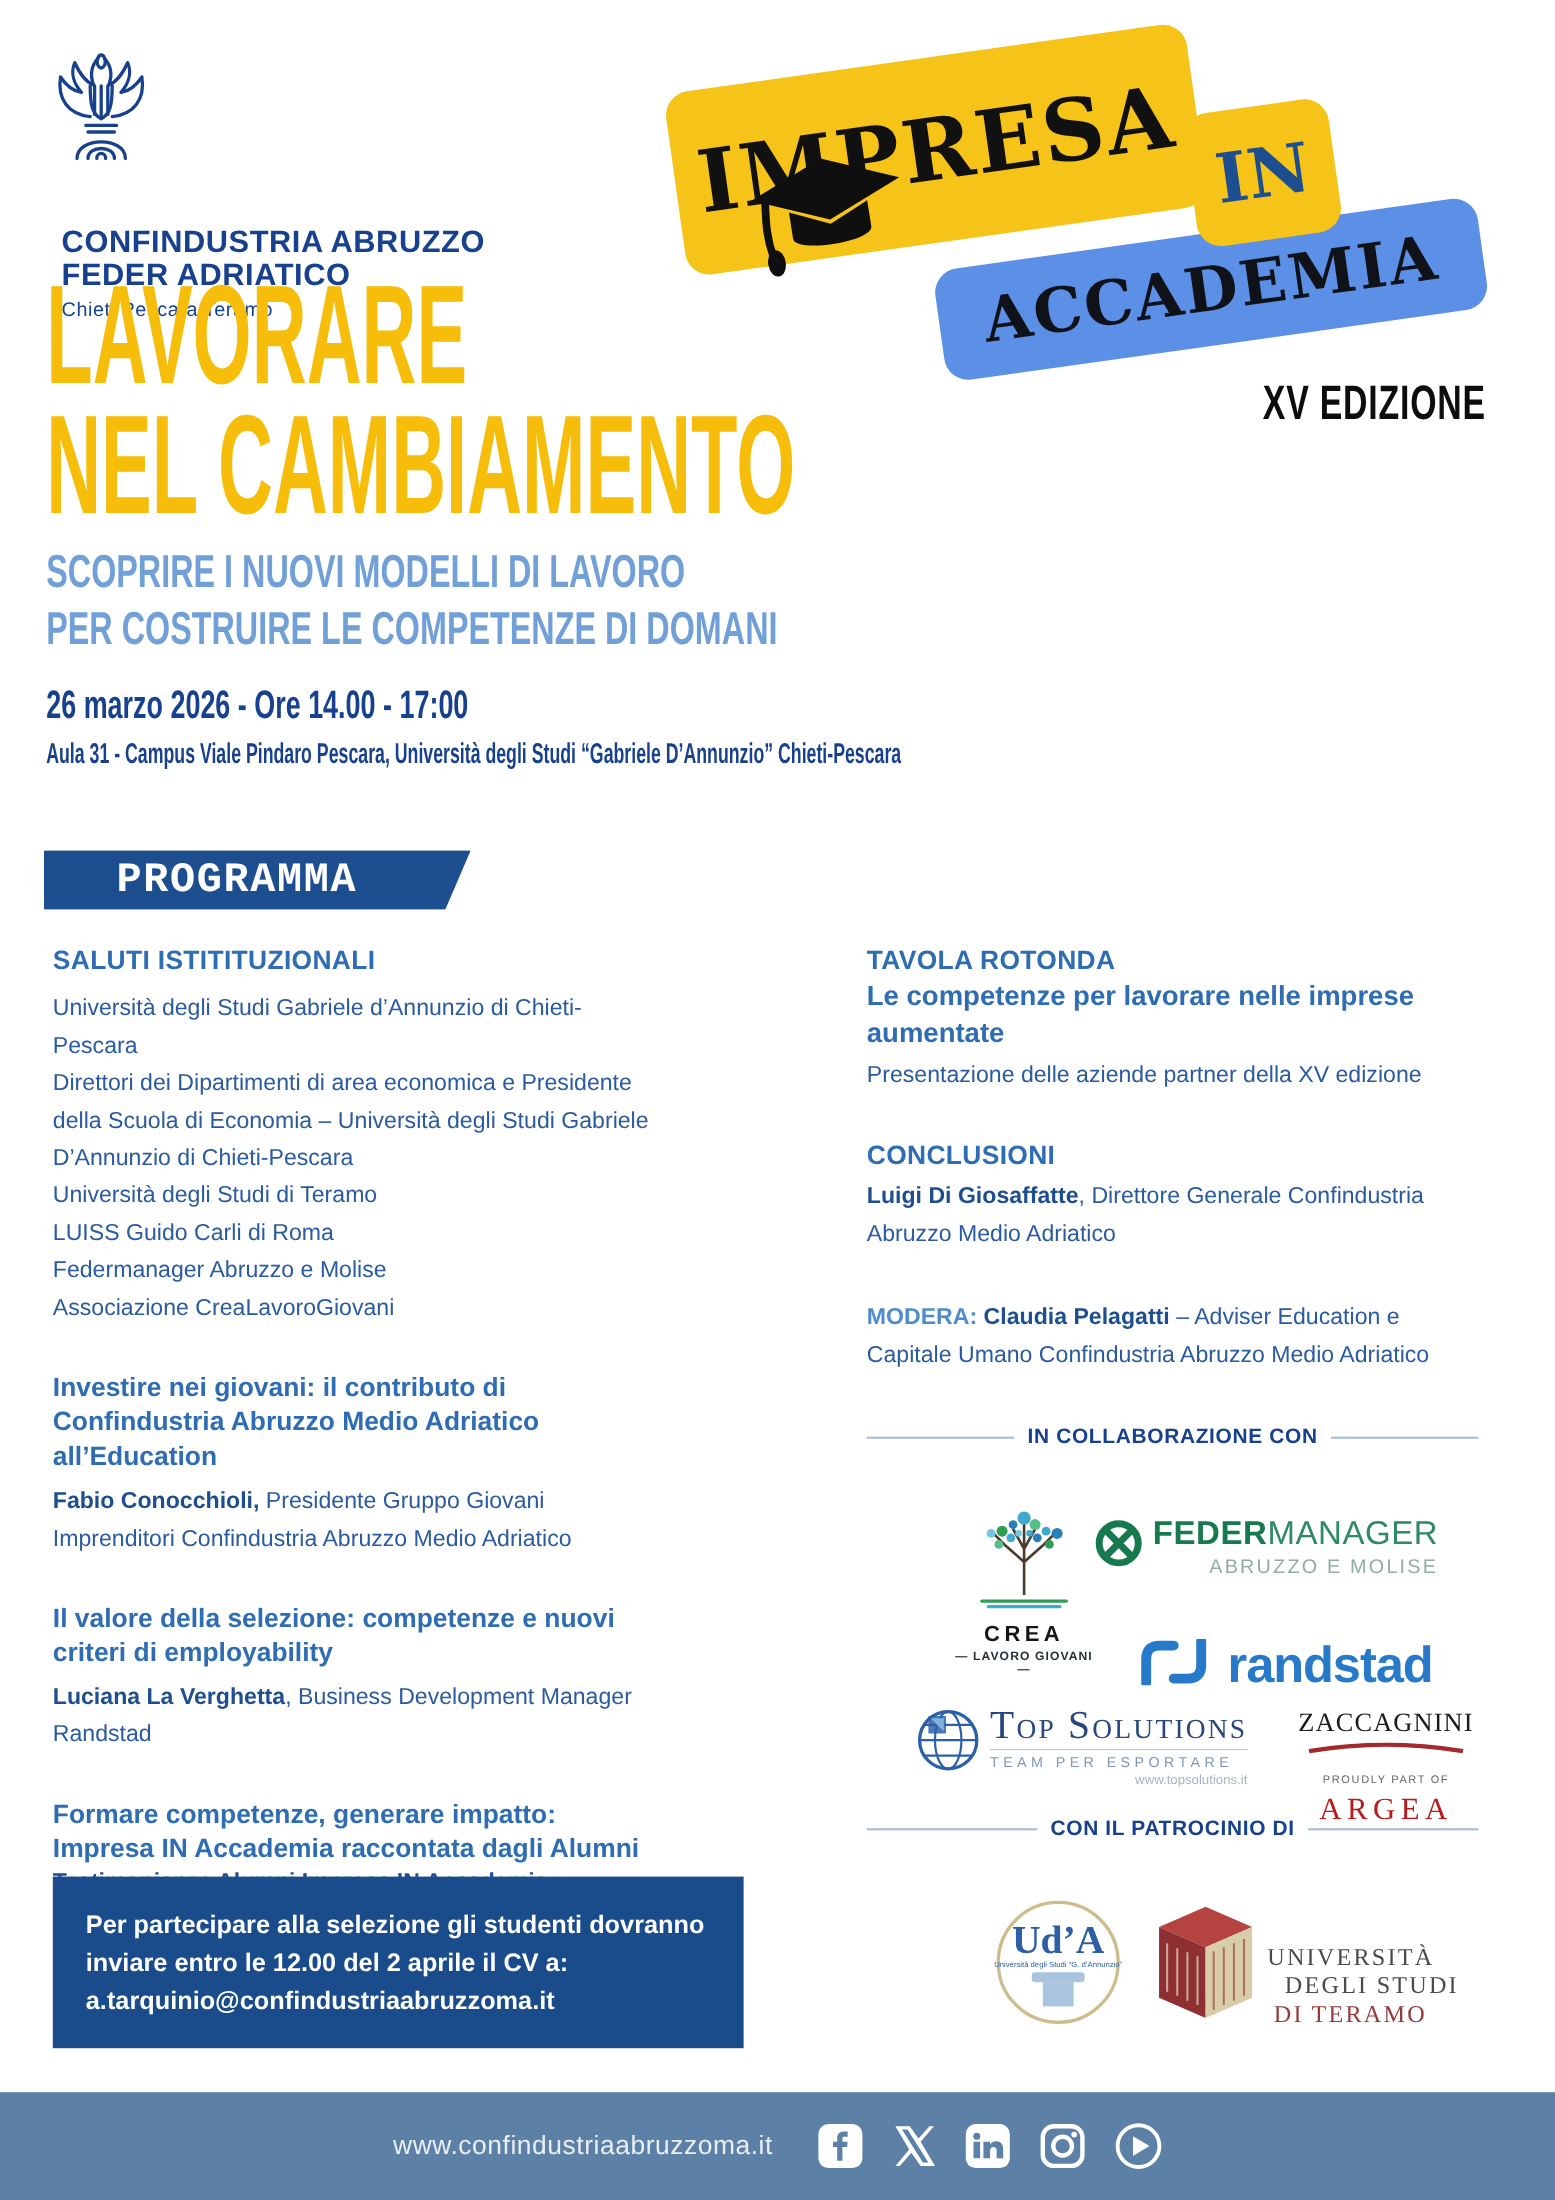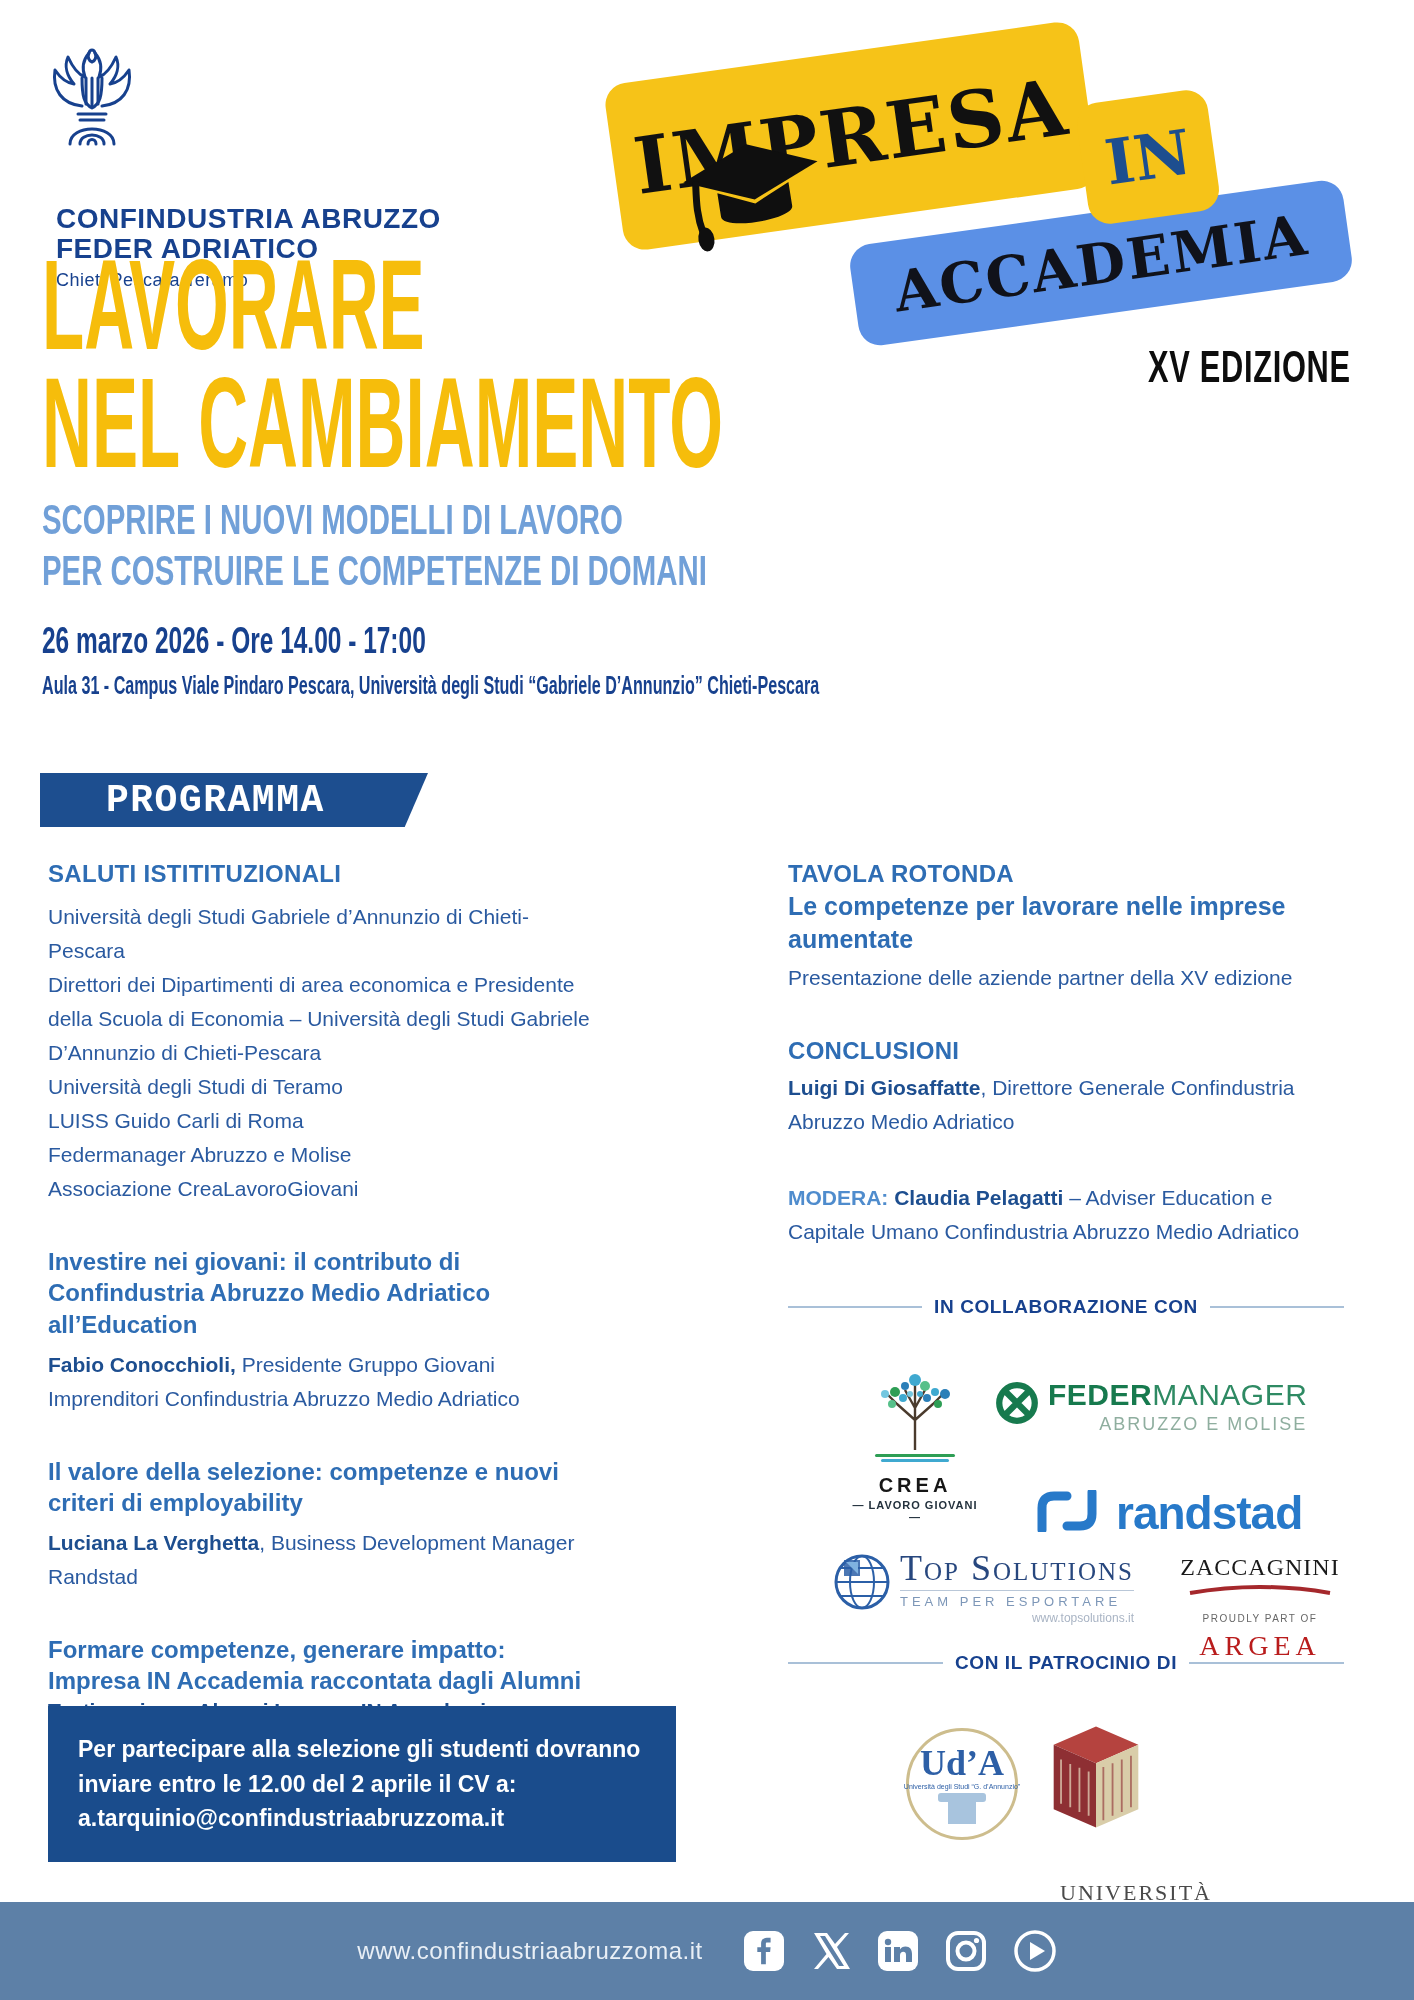--- a/index.html
+++ b/index.html
@@ -75,21 +75,21 @@
   .cta-box{position:absolute;left:48px;top:1706px;width:628px;background:var(--box-blue);
            color:#fff;font-weight:bold;font-size:23px;line-height:1.5;padding:26px 30px;}
 
   
   .partners{position:absolute;left:788px;top:1296px;width:556px;}
   .line-heading{display:flex;align-items:center;gap:12px;color:var(--brand-blue);
                 font-weight:bold;font-size:19px;letter-spacing:.6px;white-space:nowrap;}
   .line-heading::before,.line-heading::after{content:"";flex:1;height:2px;background:#a9c0d8;}
   .logo-grid{position:relative;height:340px;}
   .logo{position:absolute;}
-  .crea{left:62px;top:50px;width:130px;text-align:center;}
+  .crea{left:78px;top:50px;width:130px;text-align:center;}
   .crea-name{font-size:20px;font-weight:bold;color:#161616;letter-spacing:4px;margin-top:4px;}
   .crea-sub{font-size:11px;font-weight:bold;color:#23313d;letter-spacing:1px;margin-top:2px;}
   .feder{left:206px;top:62px;display:flex;align-items:flex-start;}
   .feder-text{margin-left:8px;}
   .feder-line1{font-size:30px;letter-spacing:.5px;line-height:1;}
   .feder-part1{font-weight:bold;color:var(--feder-green);}
   .feder-part2{font-weight:normal;color:#2e8a63;}
   .feder-sub{font-size:18px;color:#8fae9f;letter-spacing:2px;text-align:right;margin-top:4px;}
   .randstad{left:248px;top:168px;display:flex;align-items:center;}
   .randstad-word{font-size:46px;font-weight:600;color:var(--randstad-blue);letter-spacing:-1px;margin-left:18px;}
@@ -105,21 +105,21 @@
   .zacc-parent{font-family:Liberation Serif, serif;font-size:28px;color:#b91c1c;letter-spacing:5px;margin-top:6px;}
 
   .patrocinio{position:absolute;left:788px;top:1652px;width:556px;}
   .pat-logos{position:relative;height:190px;}
   .uda{position:absolute;left:118px;top:54px;width:112px;height:112px;border:3px solid #cdbd8d;border-radius:50%;
        background:#fff;display:flex;flex-direction:column;align-items:center;justify-content:center;}
   .uda-name{font-family:"Liberation Serif",serif;font-weight:bold;font-size:36px;color:#2d5fa6;line-height:1;}
   .uda-arc{font-size:7px;color:#2d5fa6;white-space:nowrap;margin-top:2px;}
   .uda-cap{width:48px;height:9px;background:#a8c4de;border-radius:3px;margin-top:3px;}
   .uda-col{width:28px;height:22px;background:#a8c4de;}
-  .unite{position:absolute;left:262px;top:48px;display:flex;align-items:flex-start;flex-direction:column;}
+  .unite{position:absolute;left:262px;top:48px;display:flex;align-items:flex-end;}
   .unite-text{margin-left:10px;padding-top:44px;font-family:"Liberation Serif",serif;}
   .unite-l1{font-size:22px;color:#4a4a4a;letter-spacing:2px;}
   .unite-l2{font-size:22px;color:#4a4a4a;letter-spacing:2px;padding-left:16px;}
   .unite-l3{font-size:22px;color:var(--uni-red);letter-spacing:2px;padding-left:6px;}
 
   
   .footer{position:absolute;left:0;top:1902px;width:1414px;height:98px;background:var(--footer-blue);
           display:flex;align-items:center;justify-content:center;}
   .footer-url{font-size:24px;color:#e9eff6;letter-spacing:.5px;margin-right:40px;}
   .social{display:flex;align-items:center;gap:26px;}

